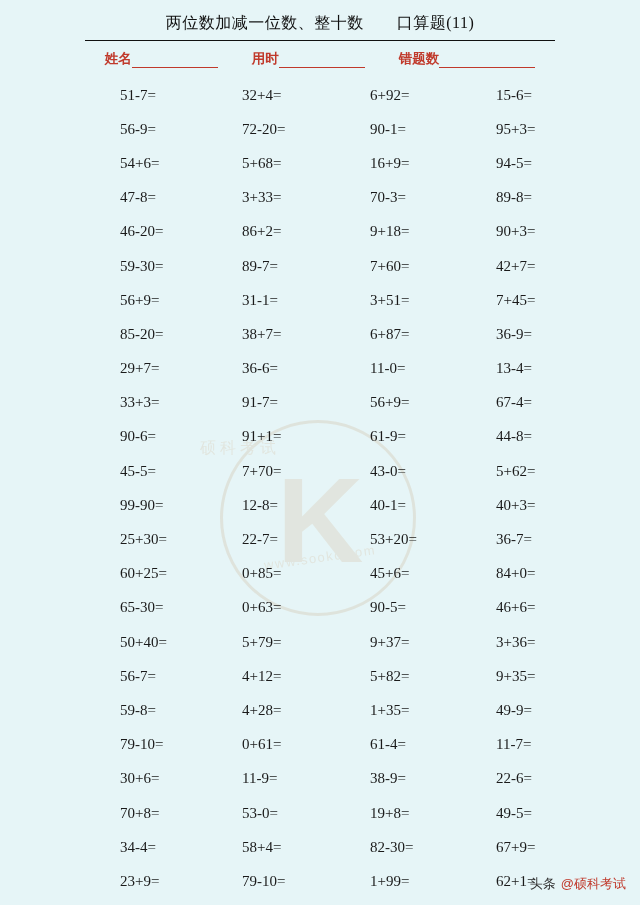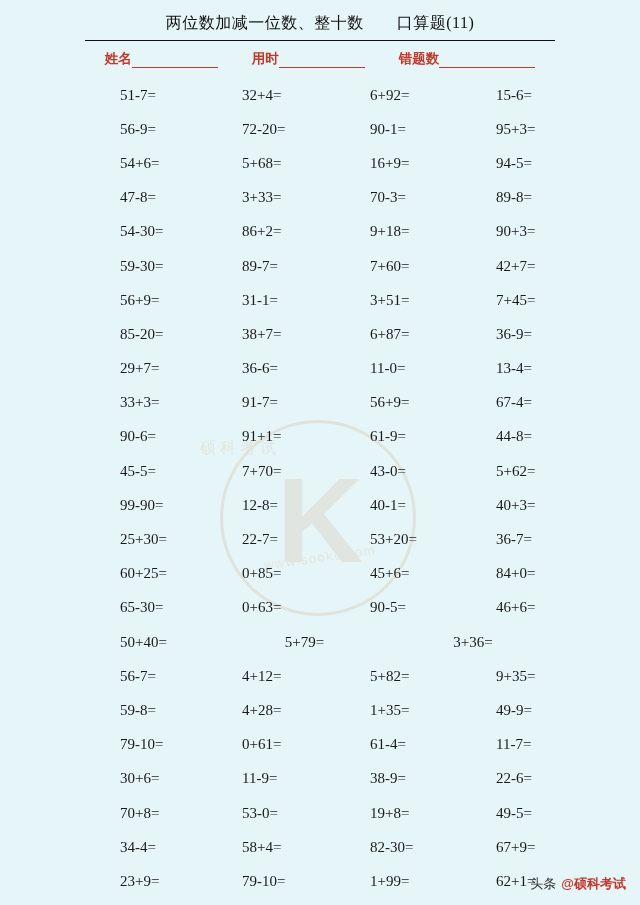--- a/index.html
+++ b/index.html
@@ -153,21 +153,21 @@
     bottom: 12px;
     font-size: 13px;
     color: #333;
     font-family: "Liberation Sans", sans-serif;
     display: flex;
     align-items: center;
     gap: 5px;
   }
   .footer-badge {
     color: #c0392b;
-    font-weight: bold;
+    font-weight: normal;
     font-size: 13px;
   }
 </style>
 </head>
 <body>
 
 <div class="page">
 
   <div class="title">两位数加减一位数、整十数　　口算题(11)</div>
   <div class="title-underline"></div>
@@ -215,21 +215,21 @@
         <div class="cell c2">16+9=</div>
         <div class="cell c3">94-5=</div>
       </div>
       <div class="row">
         <div class="cell c0">47-8=</div>
         <div class="cell c1">3+33=</div>
         <div class="cell c2">70-3=</div>
         <div class="cell c3">89-8=</div>
       </div>
       <div class="row">
-        <div class="cell c0">54-30=</div>
+        <div class="cell c0">46-20=</div>
         <div class="cell c1">86+2=</div>
         <div class="cell c2">9+18=</div>
         <div class="cell c3">90+3=</div>
       </div>
       <div class="row">
         <div class="cell c0">59-30=</div>
         <div class="cell c1">89-7=</div>
         <div class="cell c2">7+60=</div>
         <div class="cell c3">42+7=</div>
       </div>
@@ -289,20 +289,21 @@
       </div>
       <div class="row">
         <div class="cell c0">65-30=</div>
         <div class="cell c1">0+63=</div>
         <div class="cell c2">90-5=</div>
         <div class="cell c3">46+6=</div>
       </div>
       <div class="row">
         <div class="cell c0">50+40=</div>
         <div class="cell c1">5+79=</div>
+        <div class="cell c2">9+37=</div>
         <div class="cell c3">3+36=</div>
       </div>
       <div class="row">
         <div class="cell c0">56-7=</div>
         <div class="cell c1">4+12=</div>
         <div class="cell c2">5+82=</div>
         <div class="cell c3">9+35=</div>
       </div>
       <div class="row">
         <div class="cell c0">59-8=</div>

